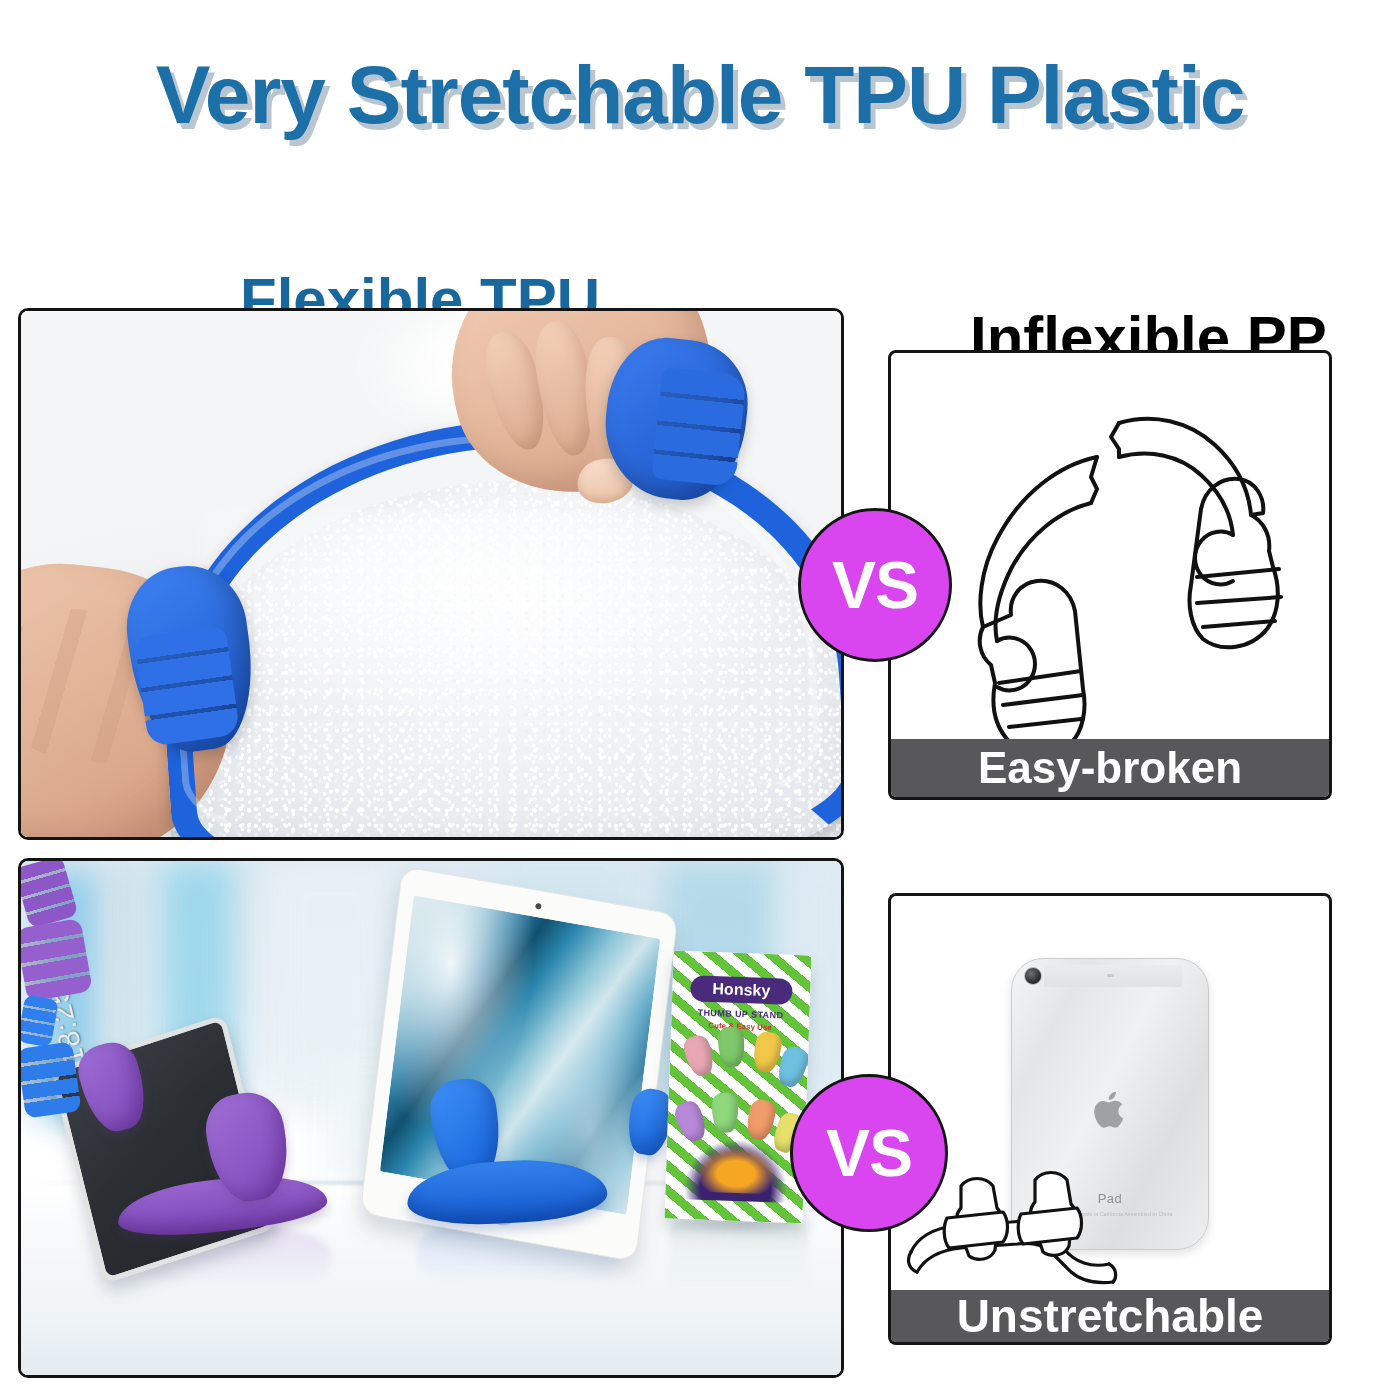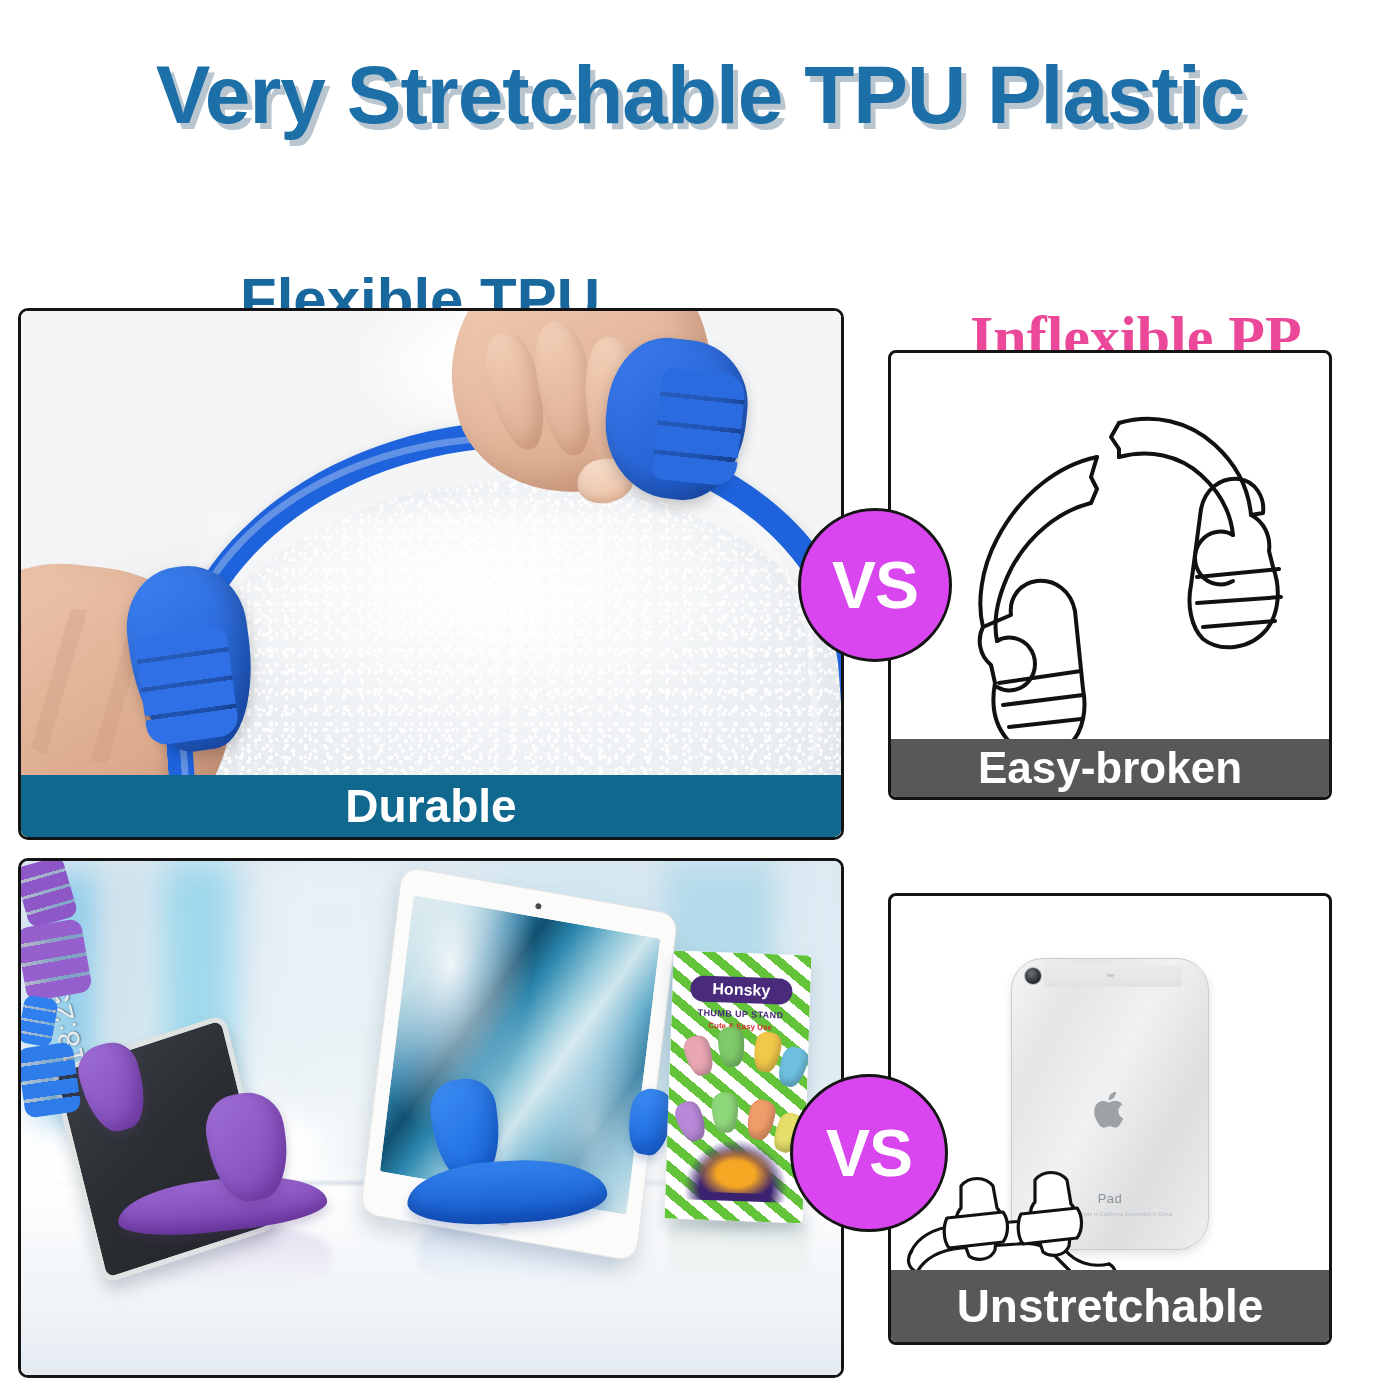--- a/index.html
+++ b/index.html
@@ -33,22 +33,21 @@
     font-weight: bold;
     white-space: nowrap;
     margin-top: 37px;
   }
   #label-flexible {
     top: 228px; left: 240px;
     color: #18689D;
   }
   #label-inflexible {
     top: 266px; left: 970px;
-    color: #ec4899;
-    font-family: Liberation Serif, serif;
+    color: #000000;
   }
 
   
   .panel {
     position: absolute;
     overflow: hidden;
     box-sizing: border-box;
   }
   .photo-panel {
     border: 3px solid #141414;
@@ -72,21 +71,21 @@
     display: flex;
     align-items: center;
     justify-content: center;
     color: #ffffff;
     font-weight: bold;
     white-space: nowrap;
   }
   .caption-teal { background: #10688F; height: 62px; font-size: 46px; }
   .caption-gray { background: #58585A; height: 58px; font-size: 44px; }
   #caption-bl.caption-teal { height: 70px; font-size: 48px; }
-  #caption-br.caption-gray { height: 72px; font-size: 46px; }
+  #caption-br.caption-gray { height: 52px; font-size: 46px; }
 
   
   .vs-badge {
     position: absolute;
     border-radius: 50%;
     background: #d946ef;
     border: 3px solid #141414;
     color: #ffffff;
     display: flex;
     align-items: center;
@@ -512,21 +511,20 @@
 
   <div id="tl-hand-top"></div>
   <div id="tl-hand-top-f1"></div>
   <div id="tl-hand-top-f2"></div>
   <div id="tl-hand-top-f3"></div>
   <div id="tl-thumbnail-top"></div>
 
   <div id="tl-thumb-r"></div>
   <div id="tl-thumb-r-fingers"></div>
 
-  <div class="caption-bar caption-teal" id="caption-tl">Durable</div>
 </div>
 
 <div class="panel line-panel" id="panel-tr">
   <svg width="444" height="450" viewBox="0 0 444 450">
     <g fill="none" stroke="#111111" stroke-width="4" stroke-linejoin="round" stroke-linecap="round">
 
       <path d="M206,104 C168,112 130,140 106,186 C90,216 86,250 92,274"></path>
       <path d="M200,150 C168,158 138,182 120,216 C106,244 102,268 106,288"></path>
       <path d="M206,104 L200,124 L206,136 L200,150"></path>
 

